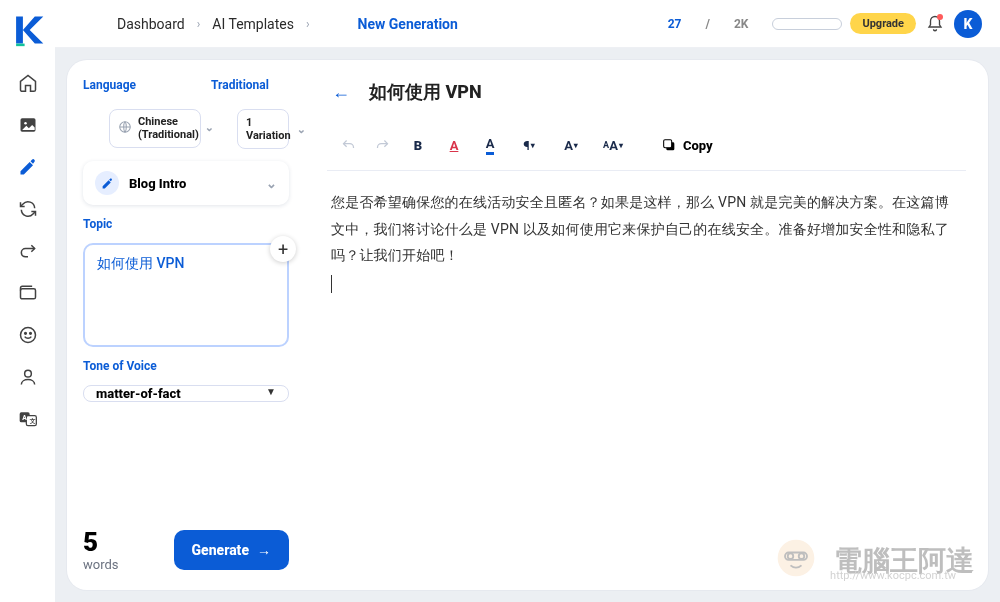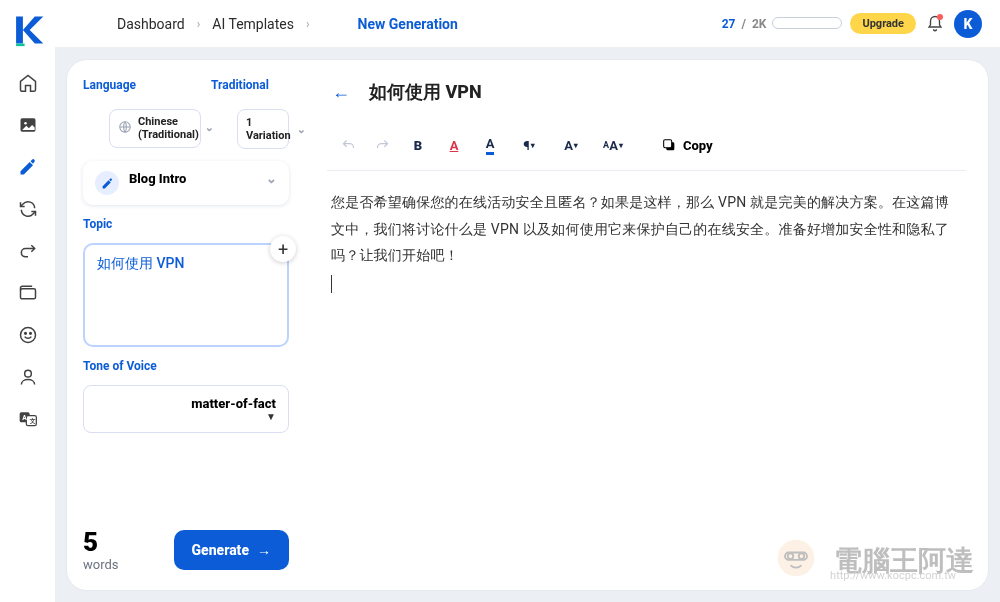--- a/index.html
+++ b/index.html
@@ -42,21 +42,21 @@
   display: flex; align-items: center;
   padding: 0 18px;
   gap: 8px;
   border-bottom: 1px solid #eef0f4;
 }
 .crumbs { display: flex; align-items: center; gap: 12px; font-size: 14px; margin-left: 44px; }
 .crumb { color: #2b2b2b; cursor: pointer; }
 .crumb.current { color: #0b5cd6; font-weight: 700; padding-left: 36px; }
 .chev { color: #9aa3b2; font-size: 12px; }
 .spacer { flex: 1; }
-.usage { display: flex; gap: 6px; font-size: 12px; font-weight: 700; }
+.usage { display: flex; align-items: center; gap: 24px; font-size: 12px; font-weight: 700; }
 .usage .cur { color: #0b5cd6; }
 .usage .sep { color: #888; }
 .usage .max { color: #888; }
 .usage-bar {
   width: 70px; height: 12px; border-radius: 12px;
   border: 1px solid #c8cfdb; background: #fff; position: relative;
 }
 .upgrade {
   background: #ffd54a; color: #333; font-weight: 700;
   font-size: 11px; padding: 4px 12px; border-radius: 14px; cursor: pointer;
@@ -101,21 +101,21 @@
   background: #fff; color: #222; margin-left: 26px;
 }
 .select.lang { line-height: 1.15; }
 .select .globe { color: #9aa3b2; }
 .select .chev2 { margin-left: auto; color: #9aa3b2; }
 
 .template-row {
   border-radius: 10px; background: #fff;
   box-shadow: 0 1px 4px rgba(20,40,80,0.12);
   padding: 10px 12px;
-  display: flex; align-items: flex-start; gap: 10px;
+  display: flex; align-items: center; gap: 10px;
   font-weight: 800; font-size: 13px;
   cursor: pointer;
 }
 .template-row .pen {
   width: 24px; height: 24px; border-radius: 50%;
   background: #e6eeff; color: #0b5cd6;
   display: flex; align-items: center; justify-content: center;
 }
 .template-row .chev2 { margin-left: auto; color: #9aa3b2; }
 
@@ -130,22 +130,22 @@
 .topic-box .add {
   position: absolute; top: -9px; right: -9px;
   width: 26px; height: 26px; border-radius: 50%;
   background: #fff; box-shadow: 0 1px 5px rgba(0,0,0,0.2);
   display: flex; align-items: center; justify-content: center;
   font-size: 18px; color: #333; cursor: pointer;
 }
 
 .tone-select {
   border: 1px solid #d9def0; border-radius: 8px;
-  padding: 10px 12px; font-size: 13px; font-weight: 800;
-  display: flex; align-items: flex-end; cursor: pointer; background: #fff; flex-direction: column;
+  padding: 0 12px; font-size: 13px; font-weight: 800;
+  display: flex; align-items: flex-start; cursor: pointer; background: #fff;
 }
 .tone-select .caret { margin-left: auto; color: #333; font-size: 10px; }
 
 .panel-footer {
   margin-top: auto;
   display: flex; align-items: center; justify-content: space-between;
   padding-top: 6px;
 }
 .wc .n { font-size: 26px; font-weight: 900; }
 .wc .u { font-size: 13px; color: #6b7280; }

